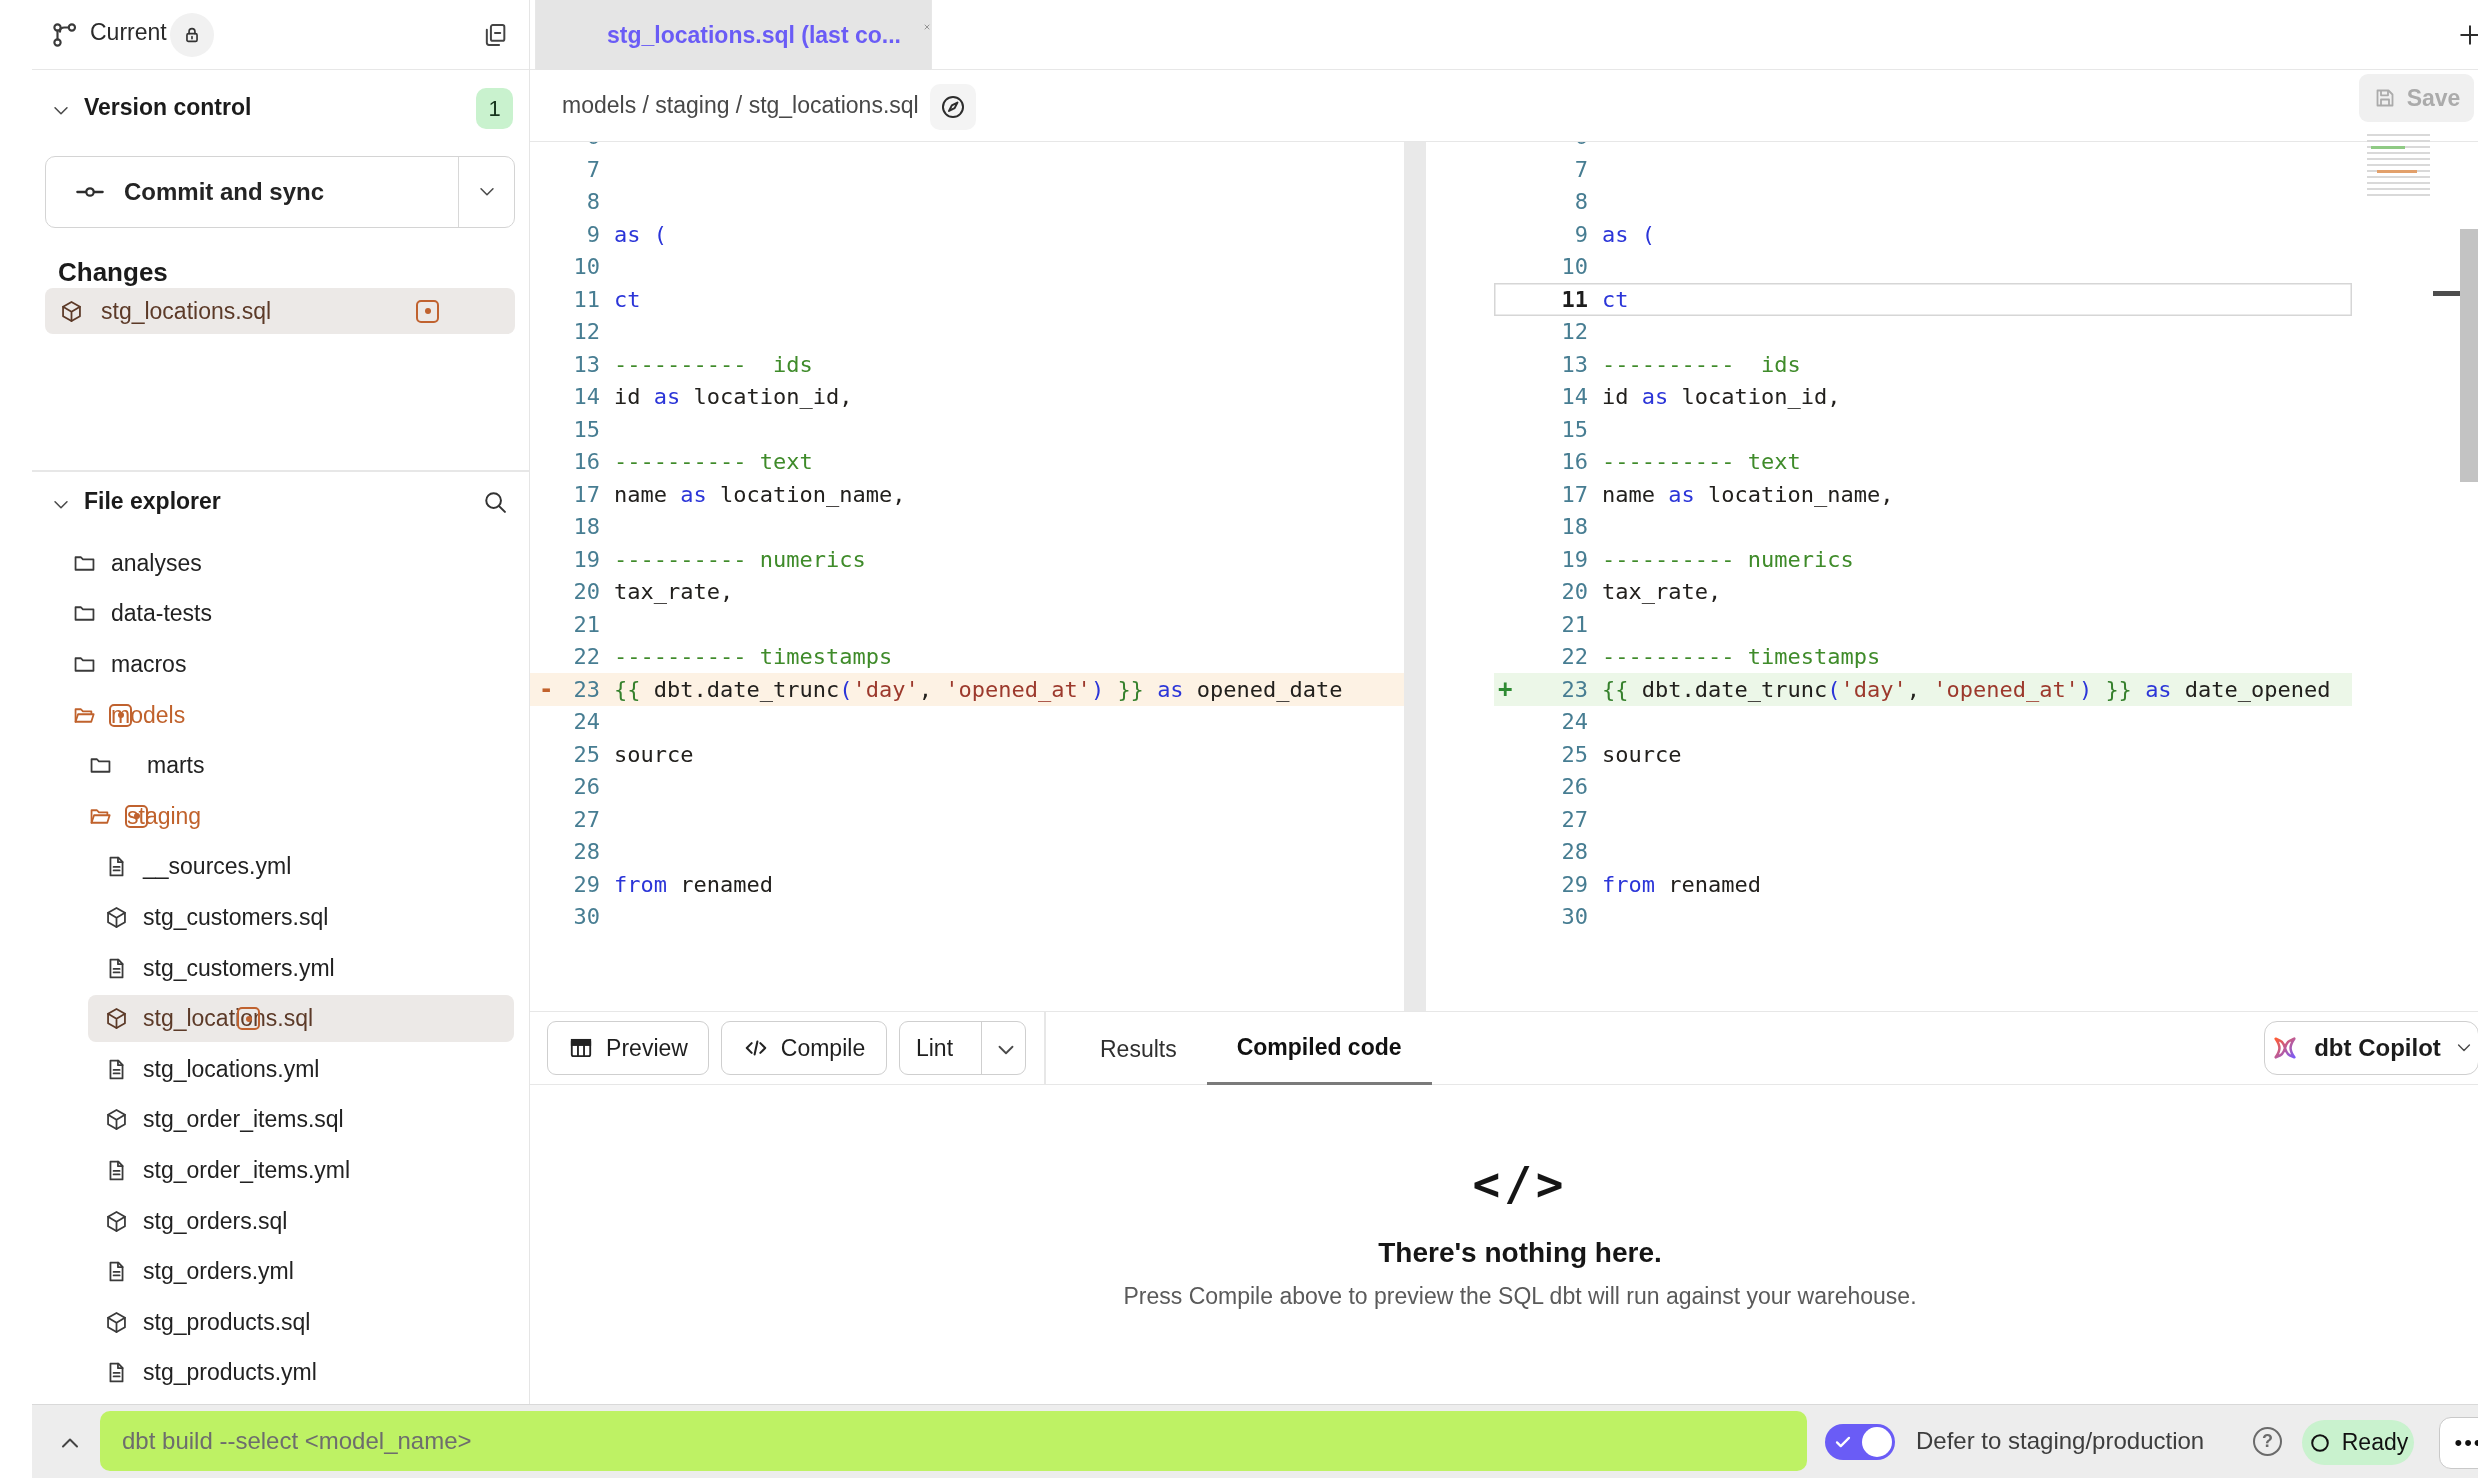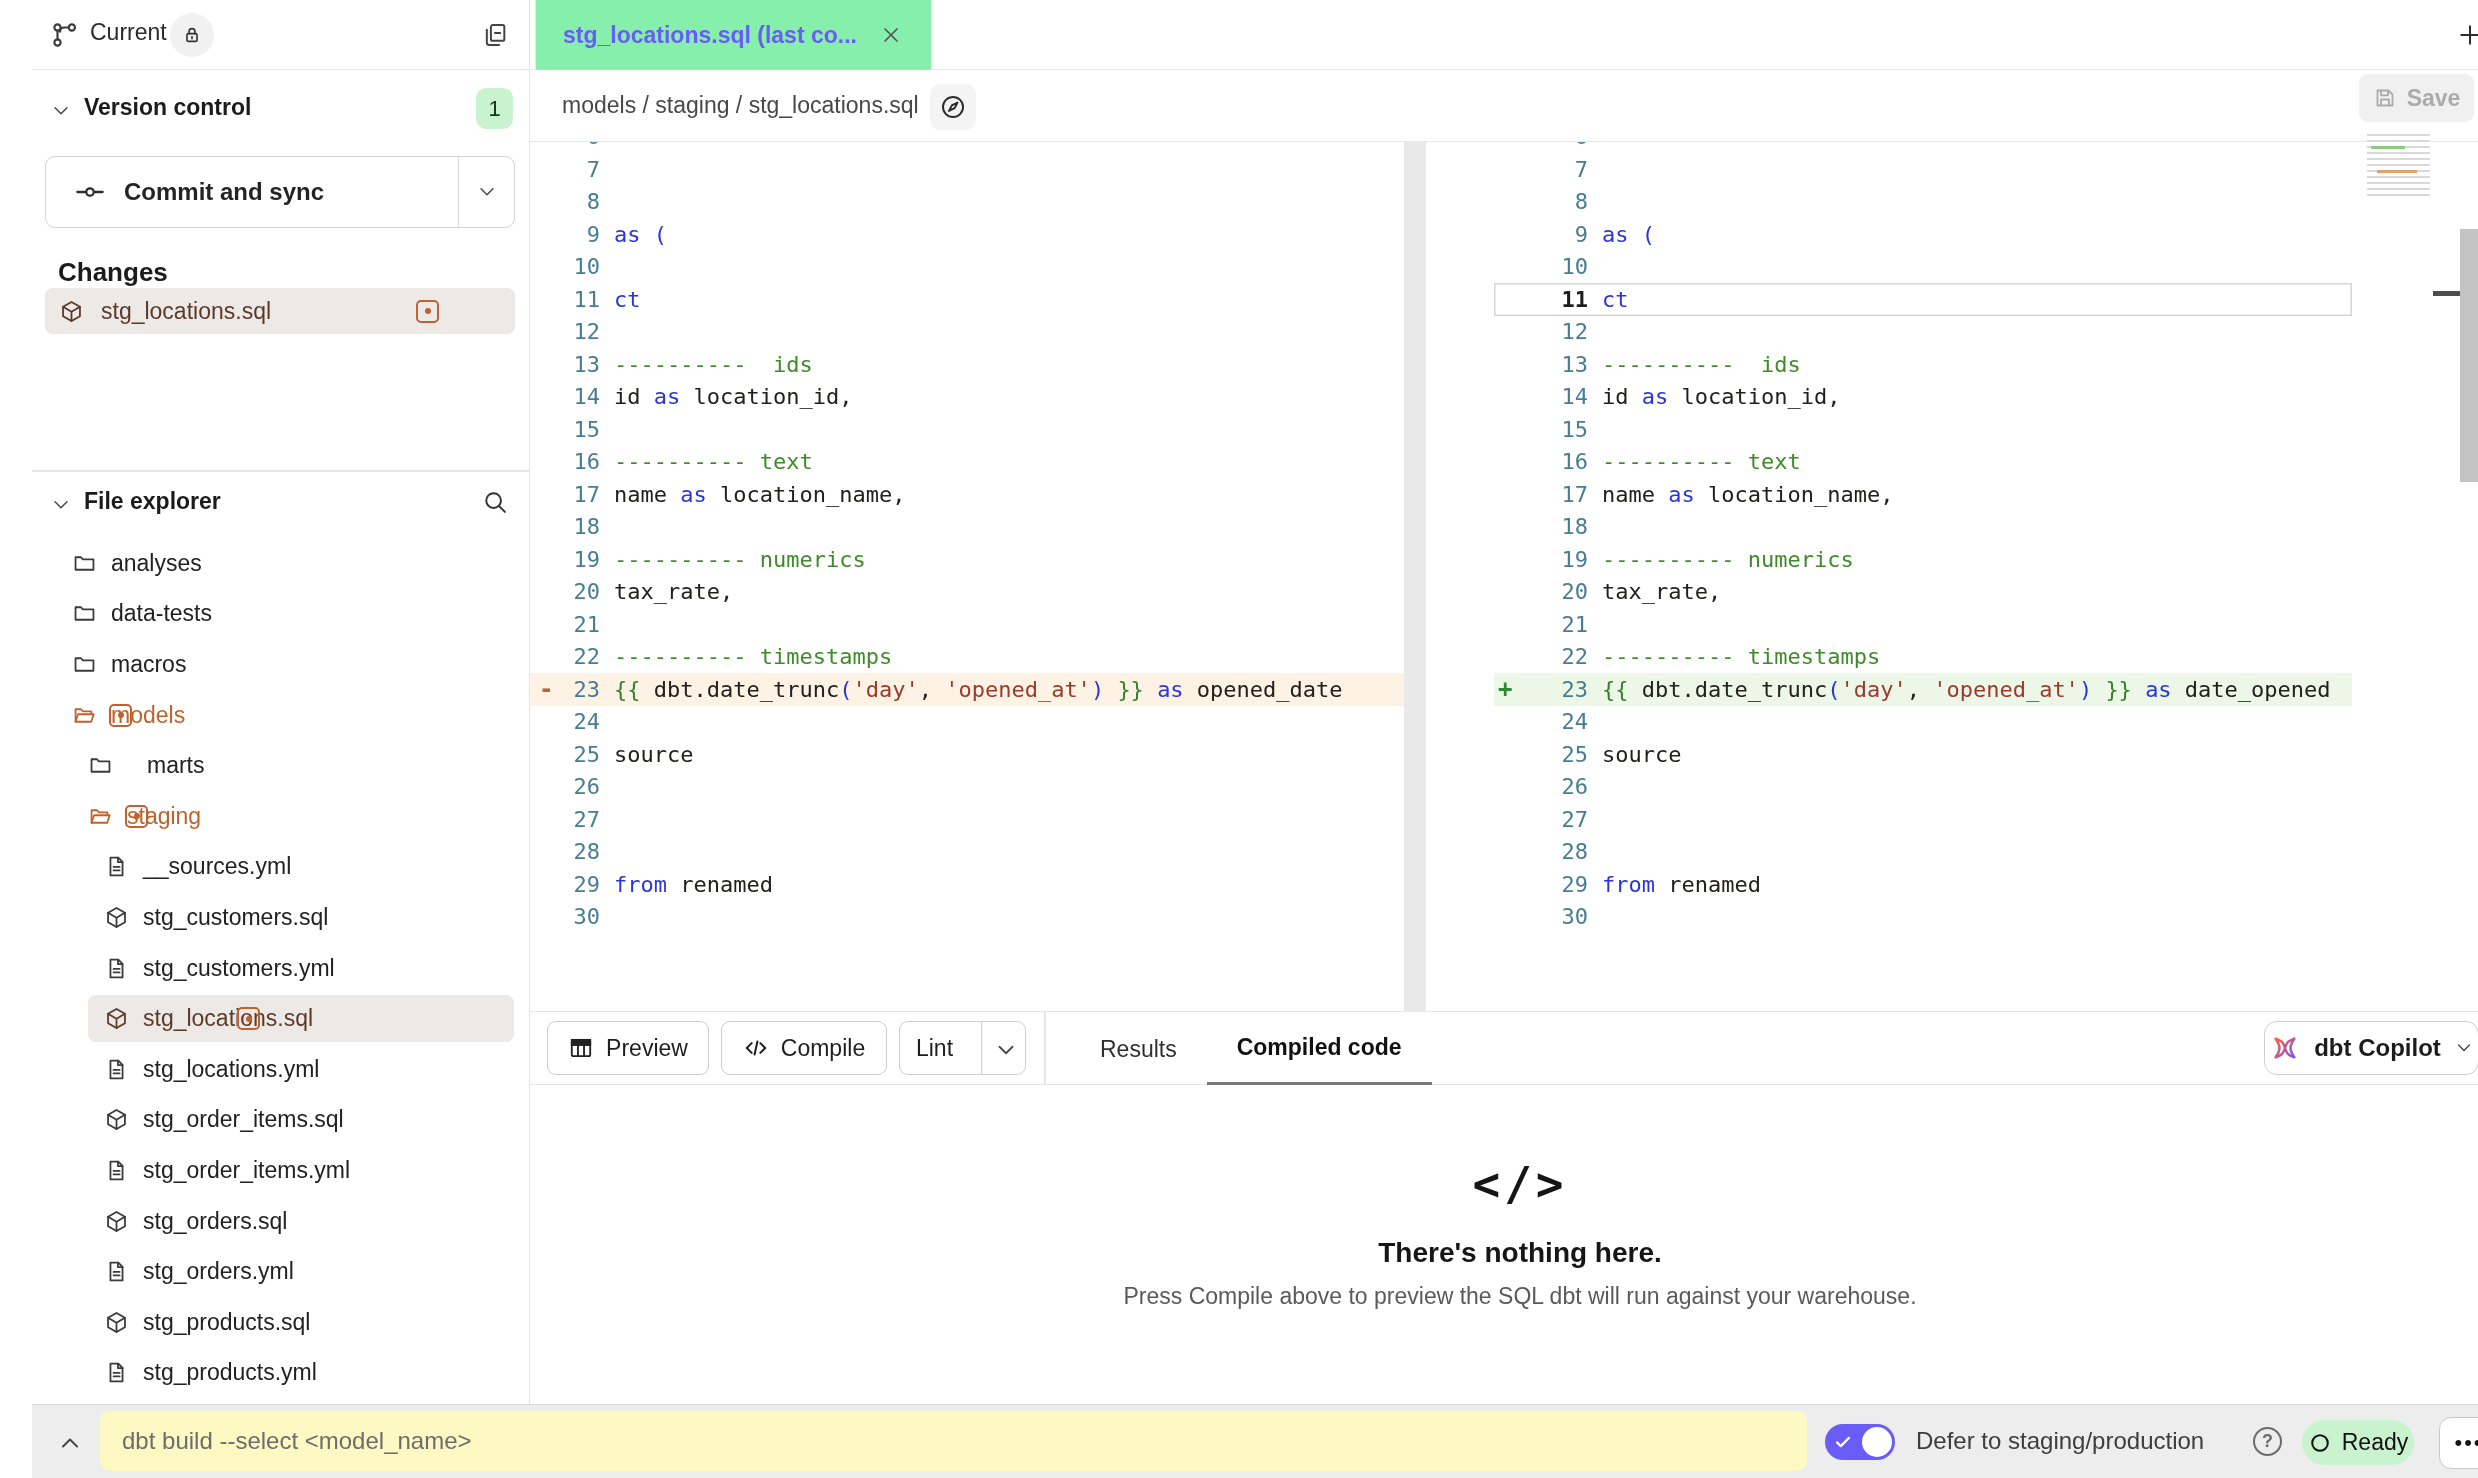--- a/index.html
+++ b/index.html
@@ -62,23 +62,23 @@
   .fe-item.sel-bg::before { content:""; position:absolute; left:56px; right:15px; top:2px; bottom:2px;
     background:#ece9e7; border-radius:8px; }
   .fe-item.sel, .fe-item.sel .ic { color:#5c3a28; position:relative; }
   .fe-item > * { position:relative; }
   .fe-item .mod-badge { right:76px; }
 
   
   .main { position:absolute; left:498px; top:0; width:1980px; height:1404px; background:#fff; }
   .tabbar { position:relative; height:70px; }
   .tabbar-line { position:absolute; left:0; bottom:0; height:1.5px; right:0; background:#e7e7e7; }
-  .tab { position:absolute; left:5px; top:0; width:397px; height:70px; background:#86efac; z-index:2;
+  .tab { position:absolute; left:5px; top:0; width:397px; height:70px; background:#e5e5e5; z-index:2;
     border-left:1.5px solid #e7e7e7; border-right:1.5px solid #e7e7e7;
-    display:flex; align-items:center; }
+    display:flex; align-items:center;padding-left:44px; }
   .tab-title { font-size:23px; font-weight:600; color:#6a5cf6; margin-left:27px; white-space:nowrap; }
   .tab-close { margin-left:22px; width:24px; height:24px; color:#555; }
   .newtab-ic { position:absolute; right:26px; top:21px; width:28px; height:28px; color:#2d2d2d; }
 
   .crumbbar { position:relative; height:72px; border-bottom:1.5px solid #e7e7e7; }
   .crumb { position:absolute; left:32px; top:22px; font-size:23px; color:#484848; }
   .lineage-chip { position:absolute; left:400px; top:14px; width:46px; height:46px; border-radius:10px;
     background:#f4f4f4; display:flex; align-items:center; justify-content:center; color:#2d2d2d; }
   .lineage-chip svg { width:28px; height:28px; }
   .save-btn { position:absolute; right:36px; top:4px; width:115px; height:48px; border-radius:9px;
@@ -139,21 +139,21 @@
   .empty { position:absolute; left:0; top:1085px; width:100%; height:319px; background:#fff; text-align:center; }
   .empty-ic { margin-top:72px; font-size:46px; font-weight:700; color:#151515; letter-spacing:4px;
     font-family:"DejaVu Sans Mono", monospace; }
   .empty-title { margin-top:26px; font-size:28px; font-weight:700; color:#161616; }
   .empty-sub { margin-top:14px; font-size:23px; color:#5a5a5a; }
 
   
   .statusbar { position:absolute; left:0; top:1404px; width:2478px; height:74px; background:#ededed;
     border-top:1.5px solid #d9d9d9; }
   .collapse-ic { position:absolute; left:24px; top:24px; width:28px; height:28px; color:#444; }
-  .cmd-input { position:absolute; left:68px; top:6px; width:1707px; height:60px; background:#fef9c3;
+  .cmd-input { position:absolute; left:68px; top:6px; width:1707px; height:60px; background:#bef264;
     border-radius:10px; display:flex; align-items:center; }
   .cmd-text { margin-left:22px; font-size:24px; color:#6d6d6d; }
   .toggle { position:absolute; left:1793px; top:19px; width:70px; height:36px; border-radius:18px;
     background:#6a5cf6; }
   .toggle .knob { position:absolute; right:3px; top:3px; width:30px; height:30px; border-radius:50%;
     background:#fff; }
   .toggle svg { position:absolute; left:9px; top:9px; width:18px; height:18px; stroke:#fff;
     stroke-width:3; fill:none; stroke-linecap:round; stroke-linejoin:round; }
   .defer-label { position:absolute; left:1884px; top:22px; font-size:24px; color:#3d3d3d; }
   .help-ic { position:absolute; left:2221px; top:22px; width:29px; height:29px; border:2px solid #6b6b6b;

